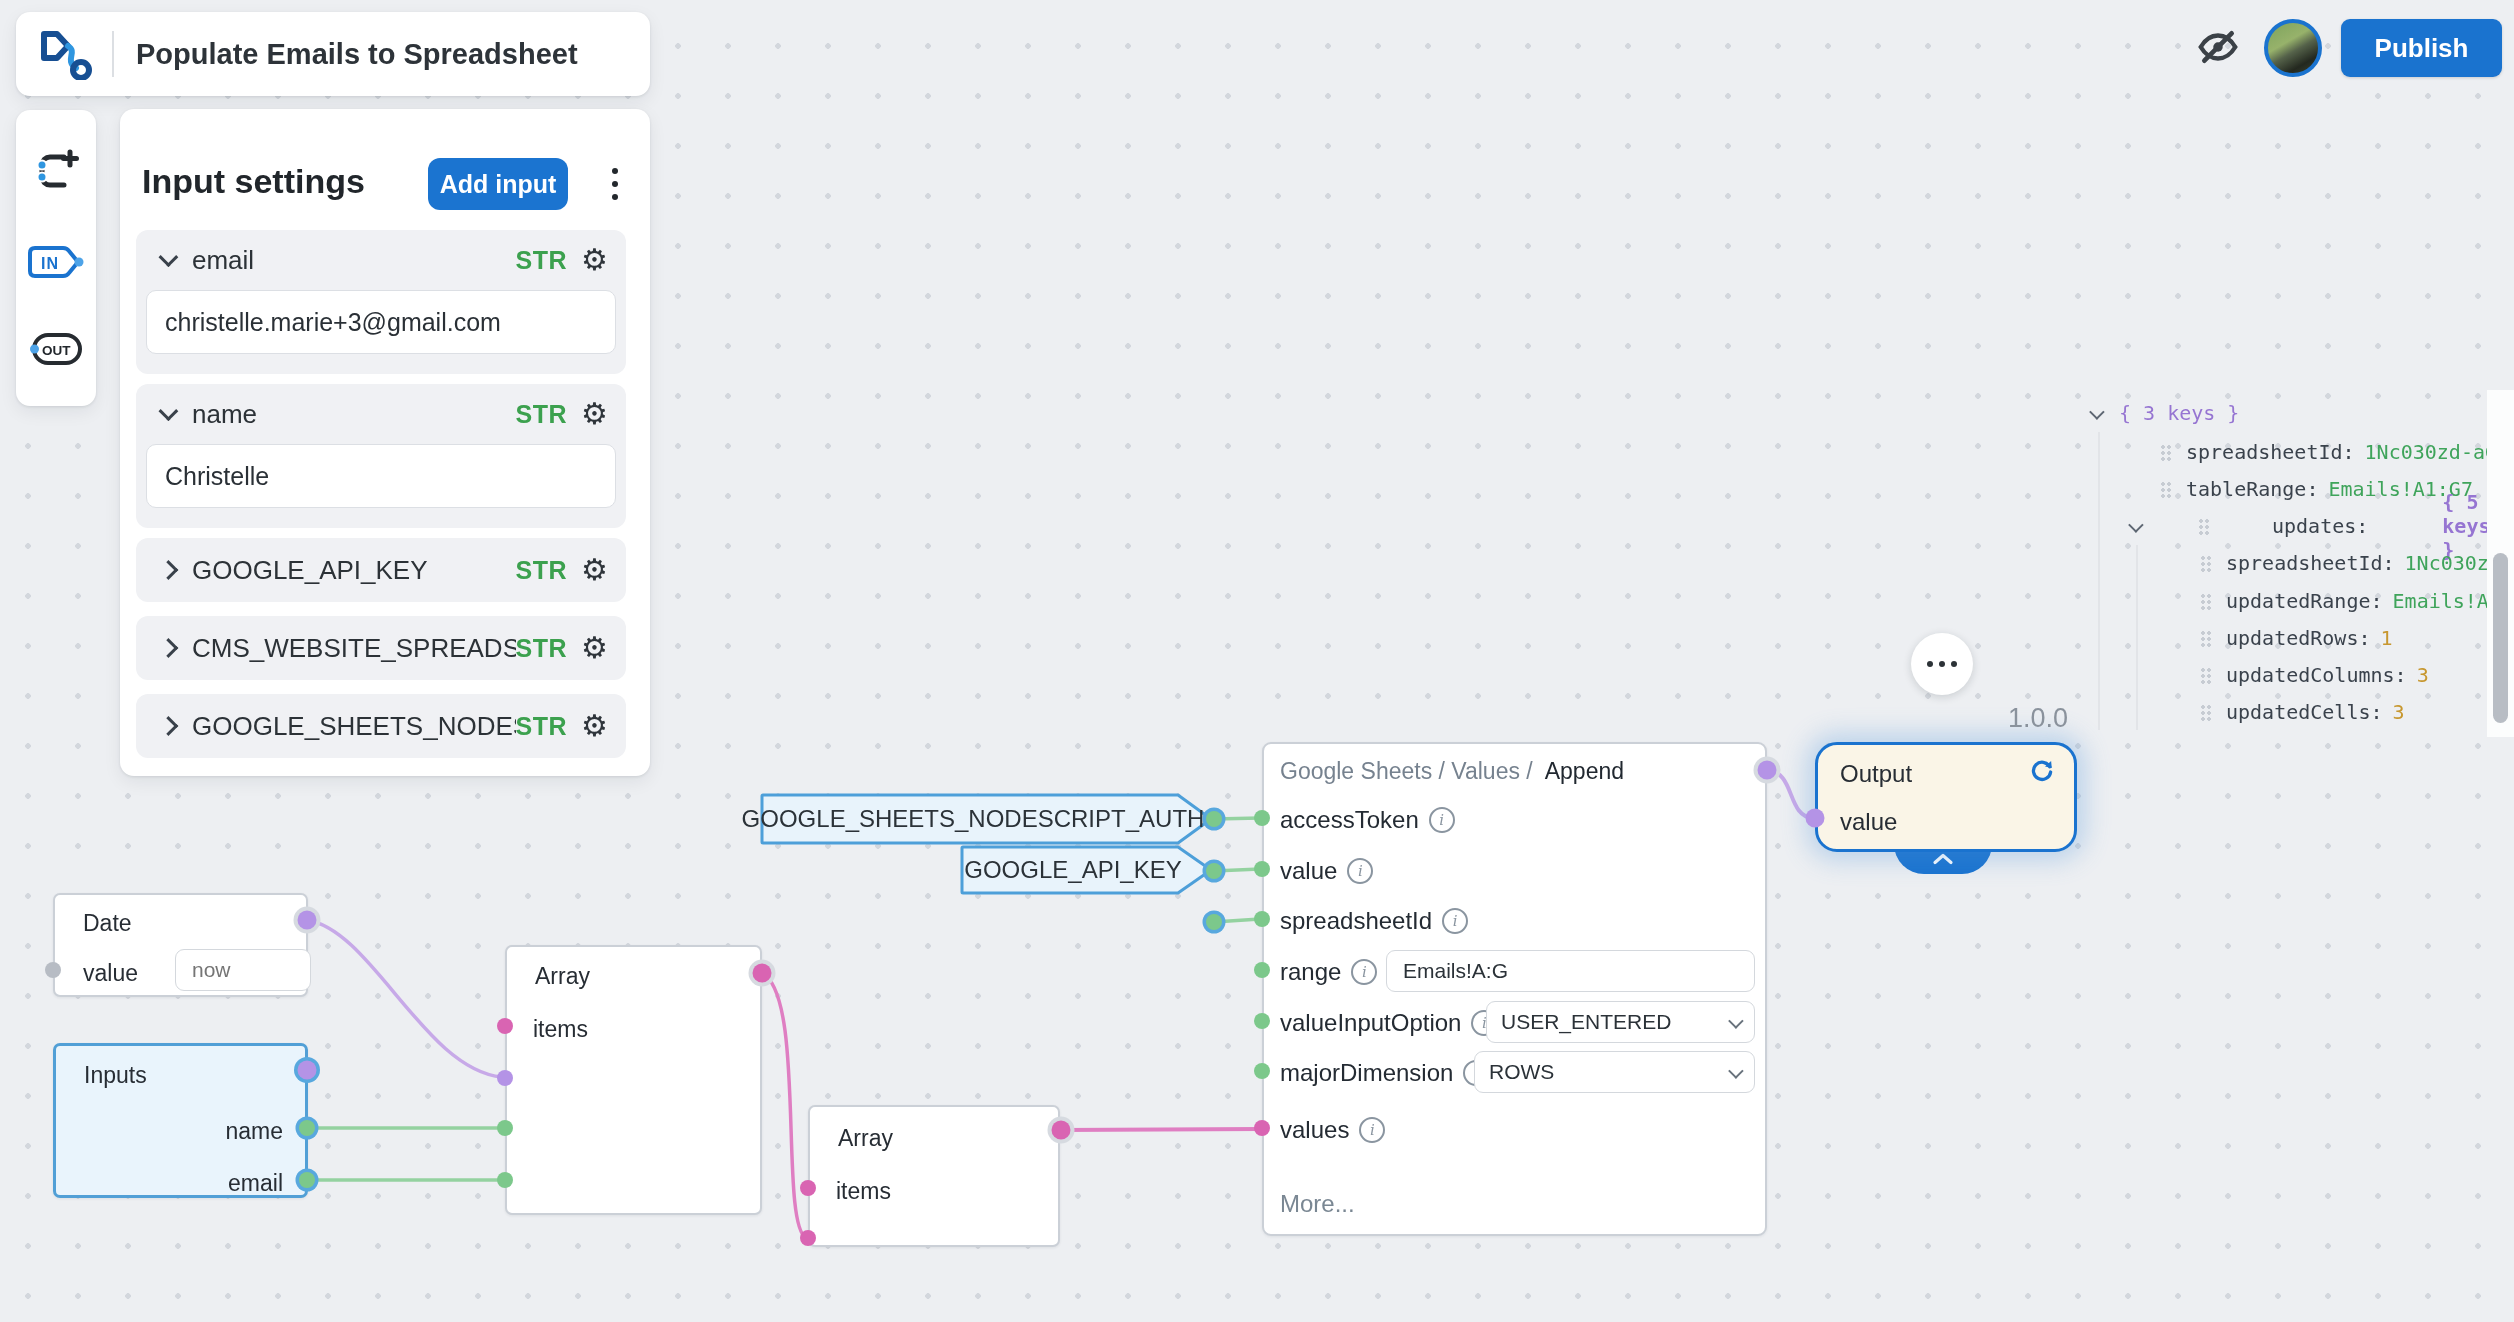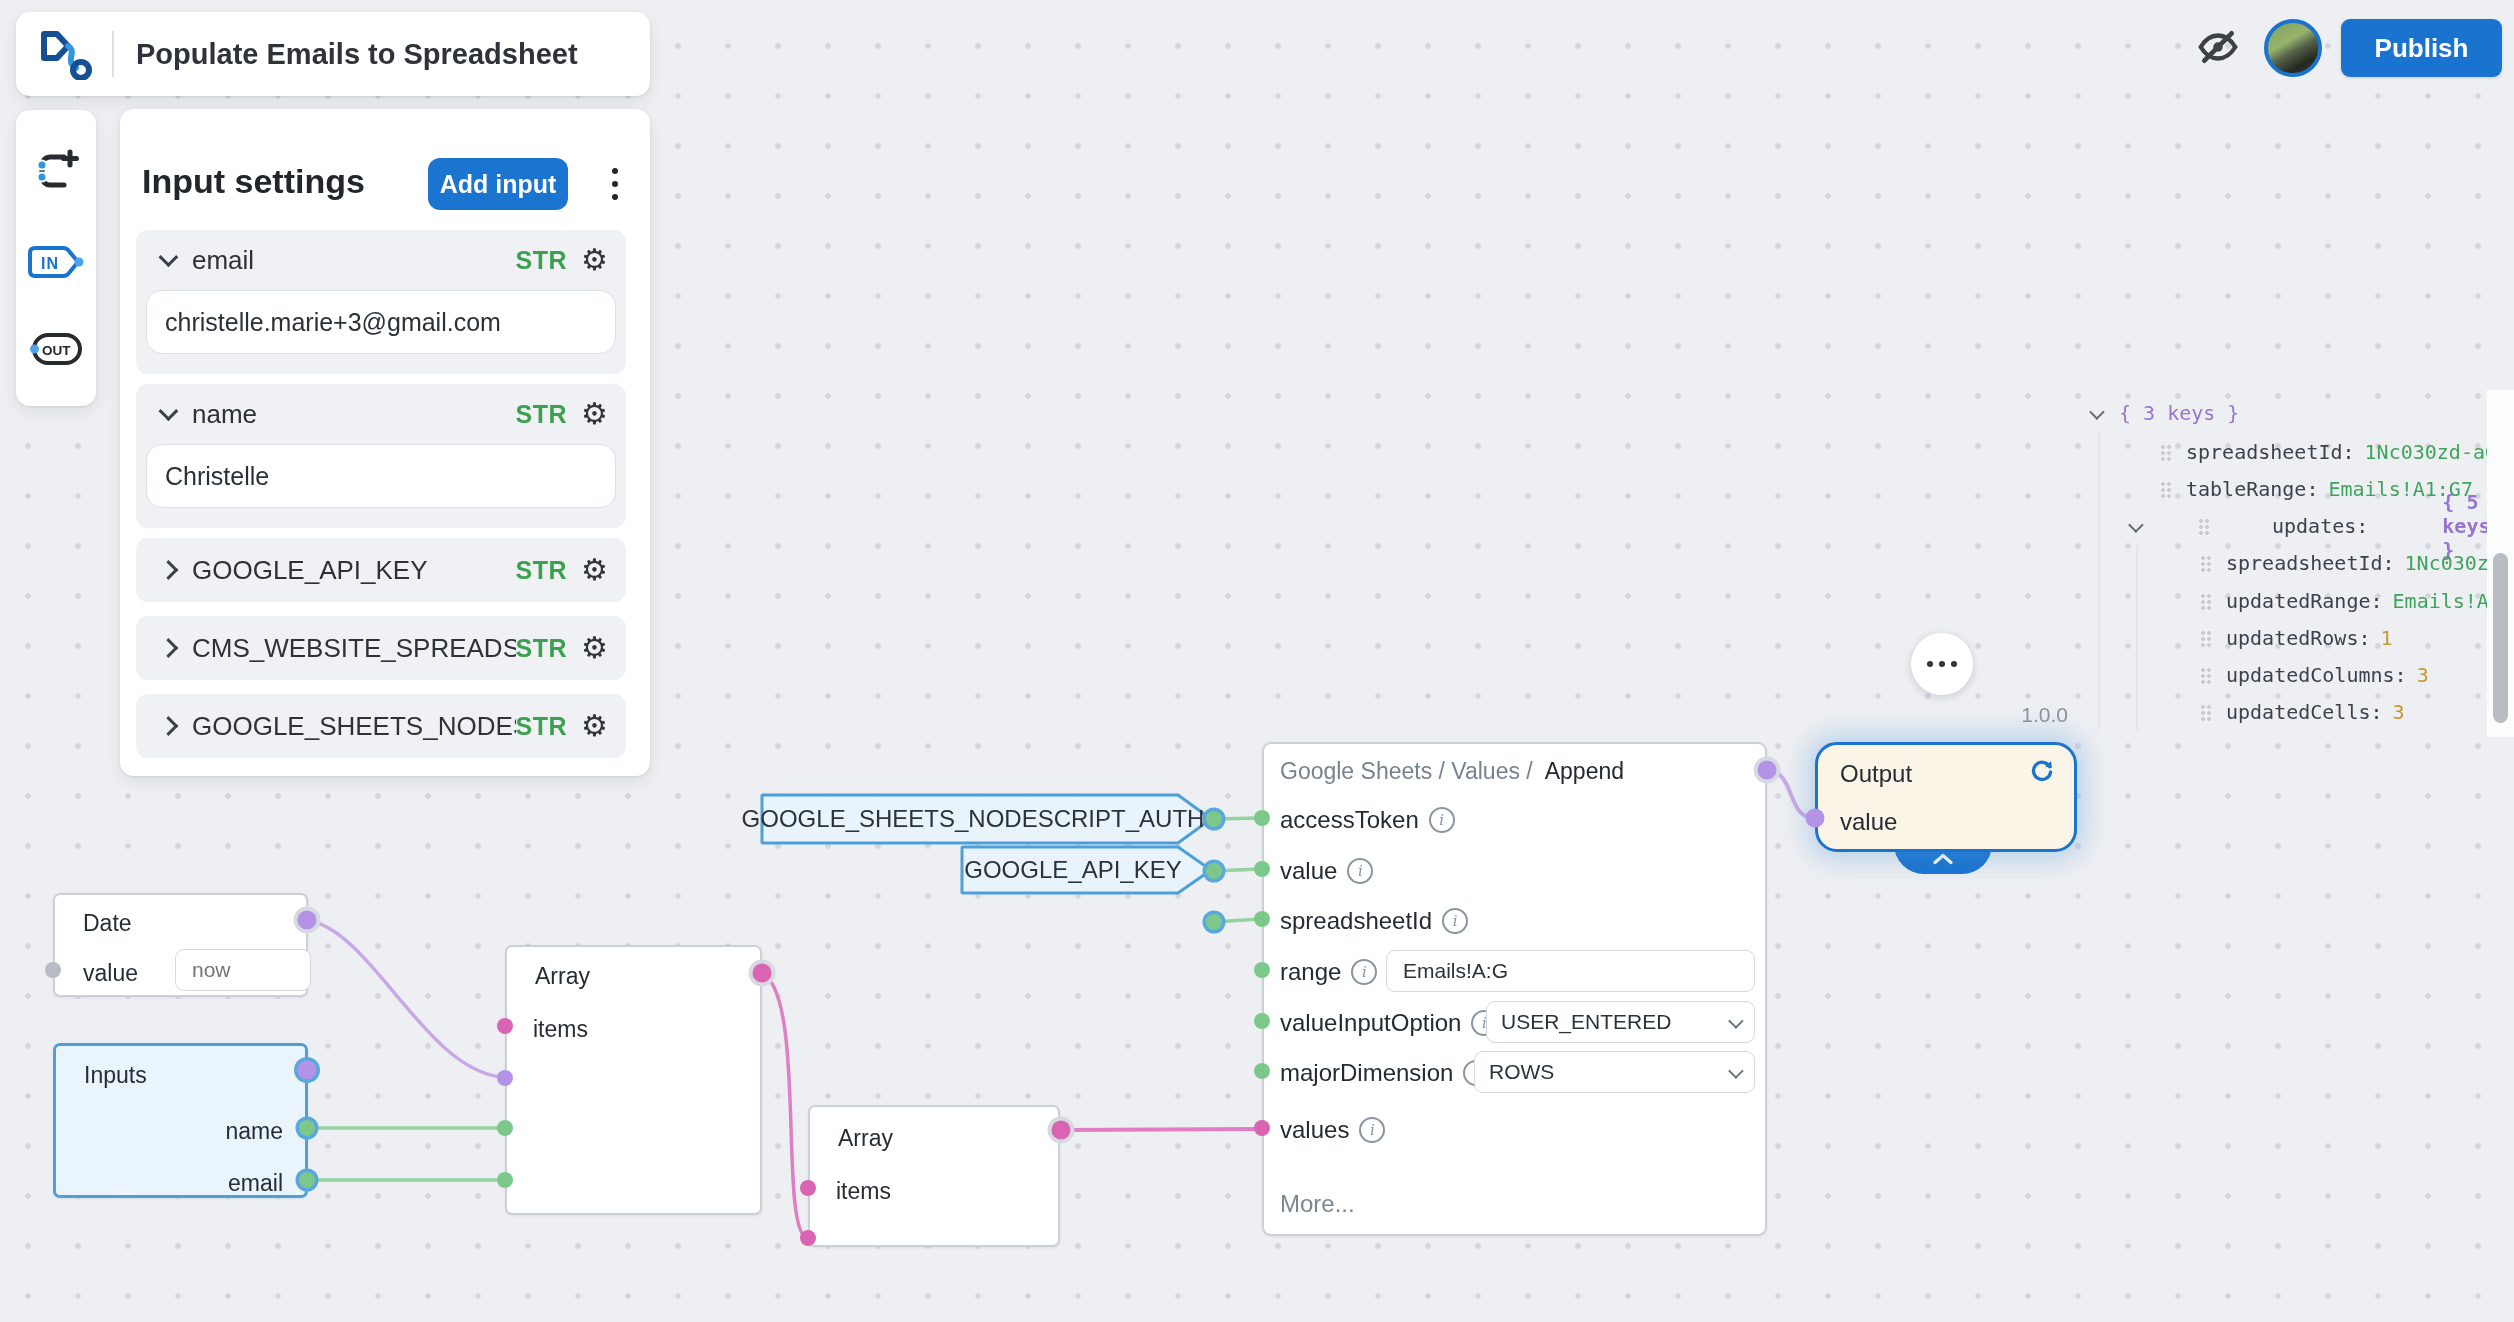--- a/index.html
+++ b/index.html
@@ -31,21 +31,21 @@
                flex-direction:column;align-items:center;justify-content:center;gap:7px;cursor:pointer;}
   #panel-kebab i{width:6px;height:6px;border-radius:50%;background:#23282d;}
 
   .fgroup{position:absolute;left:16px;width:490px;background:#f0f1f4;border-radius:12px;}
   .fgroup .fhead{display:flex;align-items:center;height:60px;padding:0 18px 0 24px;box-sizing:border-box;}
   .fgroup .flabel{margin-left:18px;font-size:26px;font-weight:500;color:#2c3237;flex:1 1 auto;
                   overflow:hidden;white-space:nowrap;}
   .fgroup .ftype{font-size:25px;font-weight:700;color:#3ca14e;letter-spacing:.5px;margin-right:14px;}
   .gear{font-size:30px;color:#2f353b;line-height:1;cursor:pointer;}
   .fvalue{position:absolute;left:10px;right:10px;top:60px;height:64px;background:#fff;
-          border:1.5px solid #dcdfe4;border-radius:16px;box-sizing:border-box;text-decoration:underline;}
+          border:1.5px solid #dcdfe4;border-radius:10px;box-sizing:border-box;text-decoration:underline;}
   .fvalue input{width:100%;height:100%;border:0;outline:0;background:transparent;padding:0 18px;
                 font-family:"Liberation Sans",sans-serif;font-size:25px;color:#2a3036;box-sizing:border-box;}
 
   .chev{display:inline-block;width:11px;height:11px;border-right:3px solid #39414a;border-bottom:3px solid #39414a;flex:0 0 auto;}
   .chev.d{transform:rotate(45deg) translate(-1px,-3px);}
   .chev.r{transform:rotate(-45deg) translate(1px,1px);}
 
   
   #publish-btn{left:2341px;top:19px;width:161px;height:58px;background:#1a73cf;border-radius:9px;
                color:#fff;font-size:26px;font-weight:600;display:flex;align-items:center;
@@ -82,21 +82,21 @@
 
   #output-node{left:1815px;top:742px;width:256px;height:104px;background:#faf5e7;border:3.5px solid #1a73cf;
                border-radius:22px;box-shadow:0 0 24px 9px rgba(80,150,220,.30);z-index:12;}
   #output-tab{position:absolute;left:1894px;top:843px;width:98px;height:31px;background:#1a73cf;
               border-radius:0 0 30px 30px;z-index:11;display:flex;align-items:center;justify-content:center;cursor:pointer;}
 
   #ellipsis-btn{left:1911px;top:633px;width:62px;height:62px;background:#fff;border-radius:50%;
                 box-shadow:0 2px 8px rgba(20,30,40,.16);display:flex;align-items:center;justify-content:center;
                 gap:6px;cursor:pointer;z-index:12;}
   #ellipsis-btn i{width:6px;height:6px;border-radius:50%;background:#2c3237;}
-  #version-label{left:1960px;top:703px;width:108px;text-align:right;font-size:21px;color:#8a929c;z-index:12;}
+  #version-label{left:1960px;top:703px;width:108px;text-align:right;font-size:27px;color:#8a929c;z-index:12;}
 
   
   #wires{position:absolute;left:0;top:0;z-index:8;pointer-events:none;}
   .port{position:absolute;width:16px;height:16px;border-radius:50%;transform:translate(-50%,-50%);z-index:30;}
   .port.lg{width:19px;height:19px;}
   .pg{background:#7cc88b;} .pp{background:#d964b2;} .pu{background:#b493e6;} .pgr{background:#b7bcc4;}
   .ring-gray{box-shadow:0 0 0 4px #d6dae0;}
   .ring-blue{box-shadow:0 0 0 3.5px #58a8de;}
 
   

